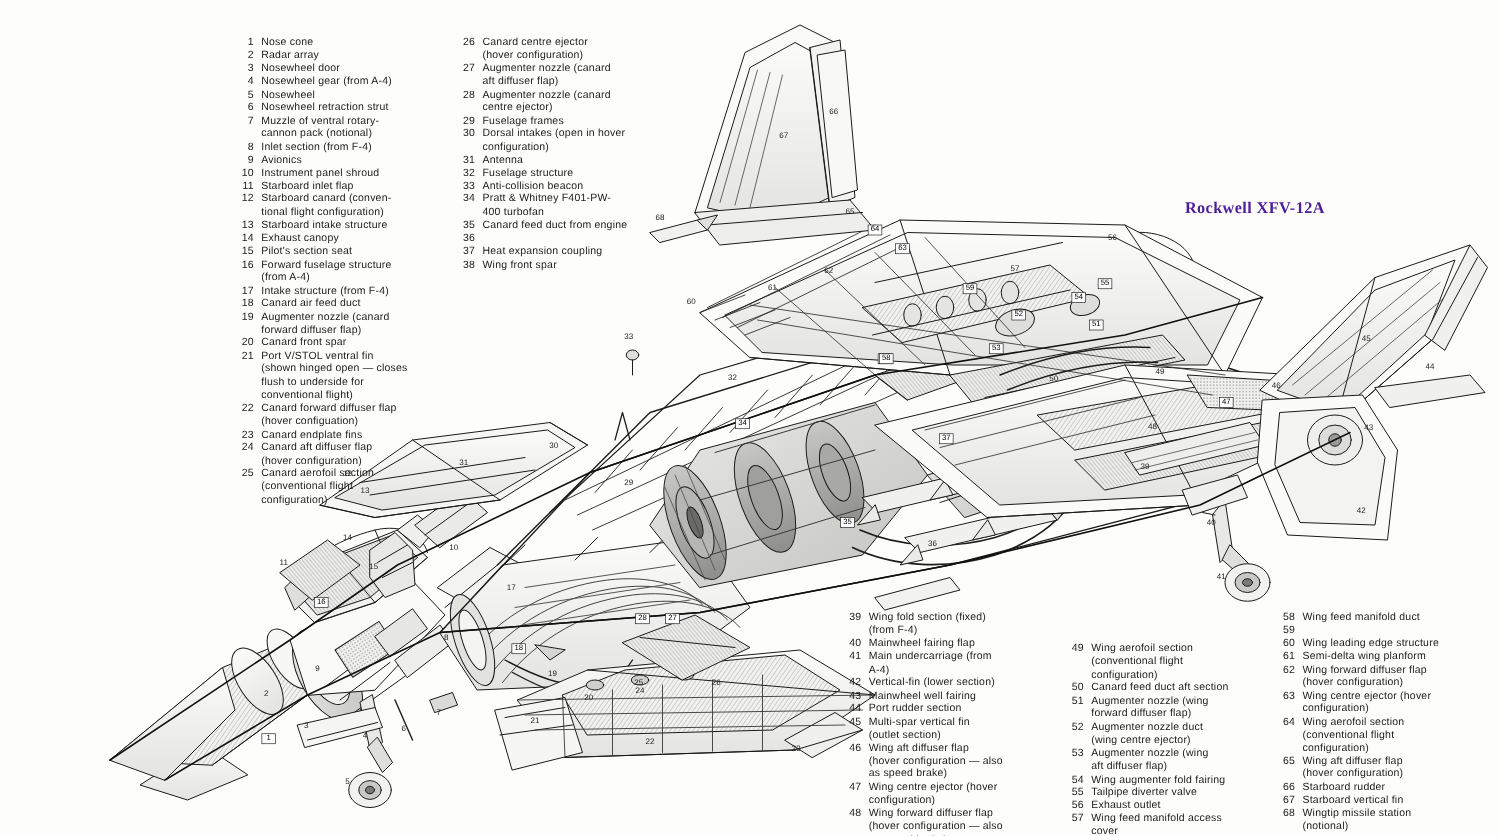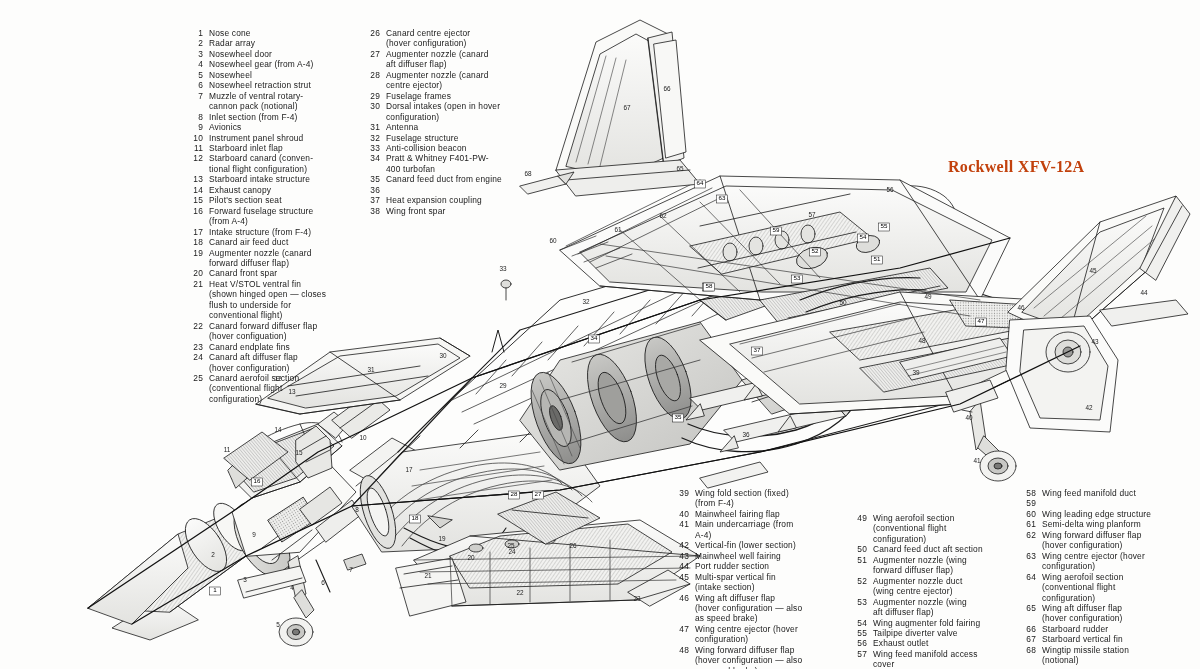--- a/index.html
+++ b/index.html
@@ -30,23 +30,23 @@
     white-space:nowrap;
   }
   .legend-txt{flex:1 1 auto;white-space:pre-line;}
 
   
   #title{
     position:absolute;
     left:948px;top:158px;
     font-family:"Liberation Serif", serif;
     font-weight:bold;
-    font-size:16px;
+    font-size:13px;
     letter-spacing:.3px;
-    color:#c2410c;
+    color:#4c1d95;
     white-space:nowrap;
   }
 
   
   #artwork{position:absolute;left:0;top:0;width:1200px;height:669px;pointer-events:none;}
   .cal{font-size:6.4px;font-family:"Liberation Sans",sans-serif;fill:#222;}
   .calbox{font-size:6.2px;font-family:"Liberation Sans",sans-serif;fill:#000;}
 </style>
 </head>
 <body>
@@ -648,21 +648,21 @@
         <span class="legend-num">19</span>
         <span class="legend-txt">Augmenter nozzle (canard
 forward diffuser flap)</span>
       </div>
       <div class="legend-item">
         <span class="legend-num">20</span>
         <span class="legend-txt">Canard front spar</span>
       </div>
       <div class="legend-item">
         <span class="legend-num">21</span>
-        <span class="legend-txt">Heat V/STOL ventral fin
+        <span class="legend-txt">Port V/STOL ventral fin
 (shown hinged open — closes
 flush to underside for
 conventional flight)</span>
       </div>
       <div class="legend-item">
         <span class="legend-num">22</span>
         <span class="legend-txt">Canard forward diffuser flap
 (hover configuation)</span>
       </div>
       <div class="legend-item">
@@ -764,21 +764,21 @@
         <span class="legend-num">43</span>
         <span class="legend-txt">Mainwheel well fairing</span>
       </div>
       <div class="legend-item">
         <span class="legend-num">44</span>
         <span class="legend-txt">Port rudder section</span>
       </div>
       <div class="legend-item">
         <span class="legend-num">45</span>
         <span class="legend-txt">Multi-spar vertical fin
-(intake section)</span>
+(outlet section)</span>
       </div>
       <div class="legend-item">
         <span class="legend-num">46</span>
         <span class="legend-txt">Wing aft diffuser flap
 (hover configuration — also
 as speed brake)</span>
       </div>
       <div class="legend-item">
         <span class="legend-num">47</span>
         <span class="legend-txt">Wing centre ejector (hover

